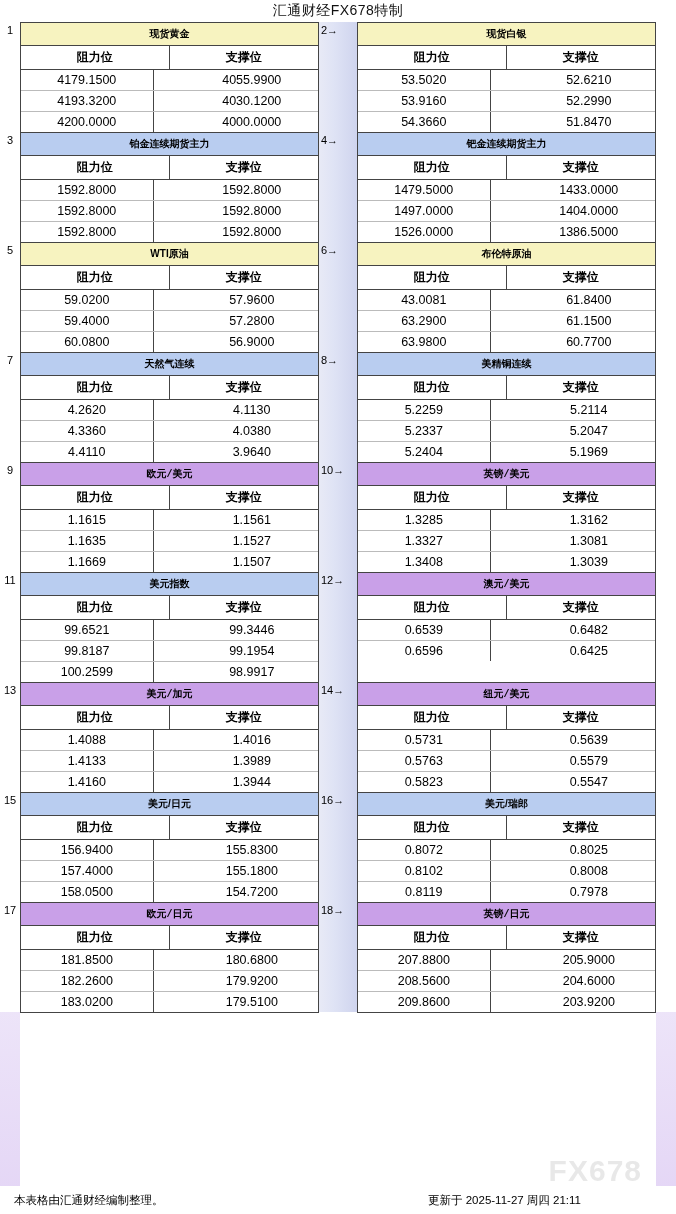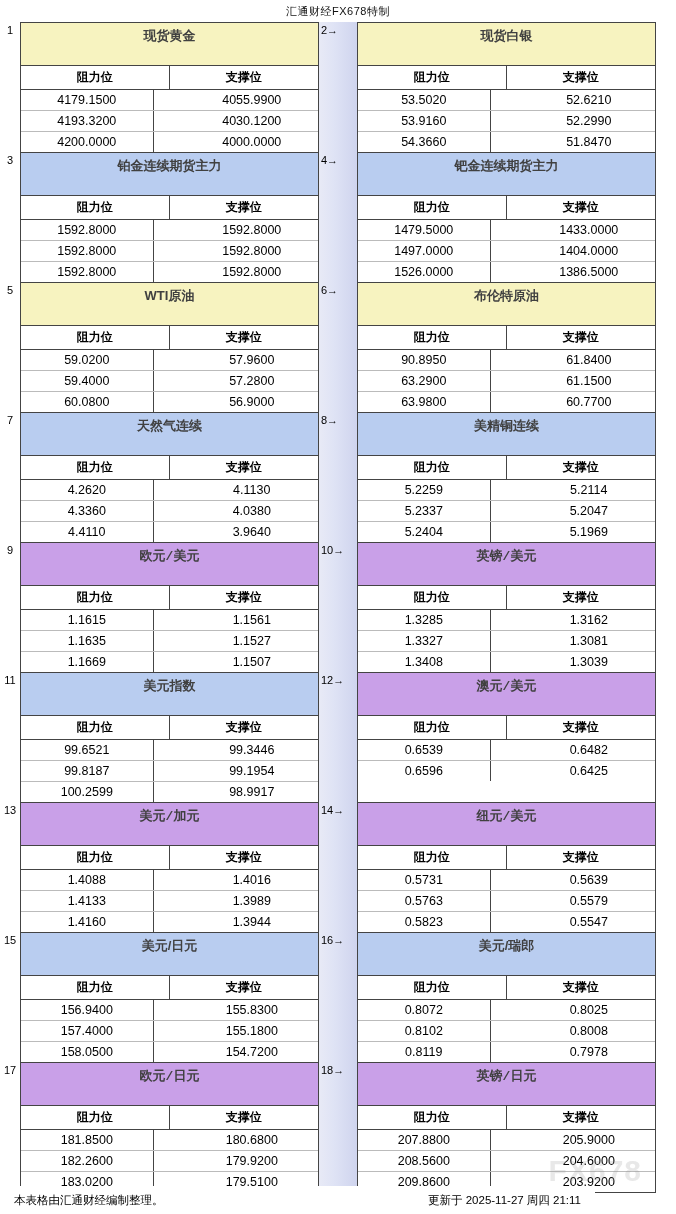--- a/index.html
+++ b/index.html
@@ -14,21 +14,21 @@
     width: 676px; height: 1214px;
     background: linear-gradient(to right, #ffffff 0%, #ffffff 100%);
     overflow: hidden;
   }
   
   .top-bar {
     height: 22px;
     display: flex;
     align-items: center;
     justify-content: center;
-    font-size: 11px;
+    font-size: 14px;
     color: #111;
     background: #ffffff;
     letter-spacing: 0.5px;
   }
   .grid {
     position: relative;
     width: 676px;
   }
   .row {
     display: flex;
@@ -56,24 +56,24 @@
   .panel {
     flex: 1 1 0;
     border: 1px solid #444;
     border-top: 1px solid #444;
     background: #ffffff;
     margin-bottom: -1px;
   }
   .panel .title {
     text-align: center;
     font-weight: bold;
-    font-size: 13px;
-    padding: 4px 0 20px;
+    font-size: 10px;
+    padding: 4px 0 4px;
     border-bottom: 1px solid #444;
-    color: #404040;
+    color: #000000;
   }
   .panel .cols {
     display: flex;
     border-bottom: 1px solid #444;
   }
   .panel .cols div {
     flex: 1 1 50%;
     text-align: center;
     font-weight: bold;
     font-size: 12px;
@@ -267,21 +267,21 @@
           </div>
         </div>
         <div class="gutter mid">6→</div>
         <div class="panel">
           <div class="title t-yellow">布伦特原油</div>
           <div class="cols">
             <div>阻力位</div>
             <div>支撑位</div>
           </div>
           <div class="vals">
-            <div>90.8950</div>
+            <div>43.0081</div>
             <div>61.8400</div>
           </div>
           <div class="vals">
             <div>63.2900</div>
             <div>61.1500</div>
           </div>
           <div class="vals">
             <div>63.9800</div>
             <div>60.7700</div>
           </div>

